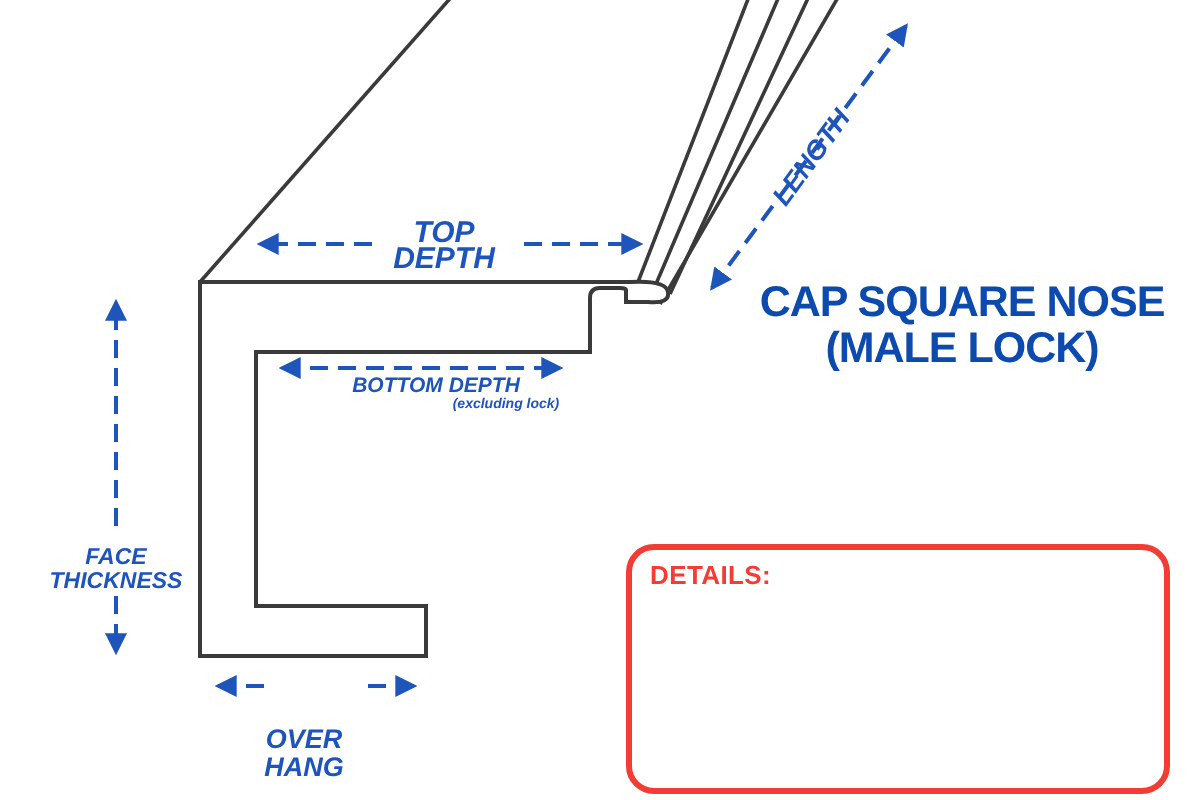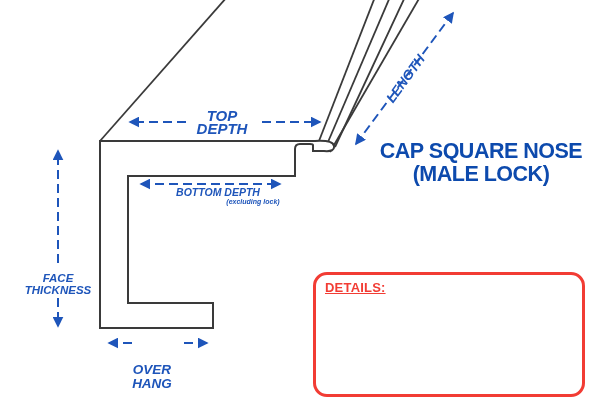--- a/index.html
+++ b/index.html
@@ -27,21 +27,21 @@
     letter-spacing:-0.5px;
   }
   .details-box{
     position:absolute;left:313px;top:272px;width:266px;height:119px;
     border:3px solid var(--details-red);border-radius:14px;
     background:transparent;box-sizing:content-box;
   }
   .details-label{
     display:inline-block;margin:5px 0 11px 9px;
     color:var(--details-red);font-size:13px;font-weight:bold;
-    text-decoration:underline;letter-spacing:0.2px;
+    letter-spacing:0.2px;
     font-family:"Liberation Sans",sans-serif;
   }
 </style>
 </head>
 <body>
 
 <div class="canvas">
   <svg width="600" height="400" viewBox="0 0 600 400">
     <defs>
       <marker id="ah" viewBox="0 0 10 10" refX="8.5" refY="5" markerWidth="5.5" markerHeight="5.5" orient="auto-start-reverse">

